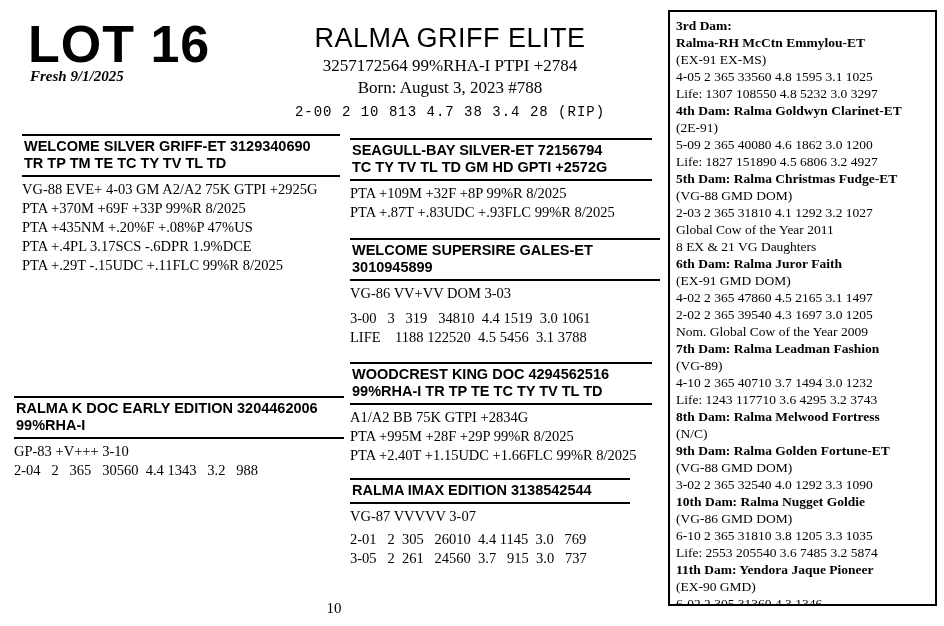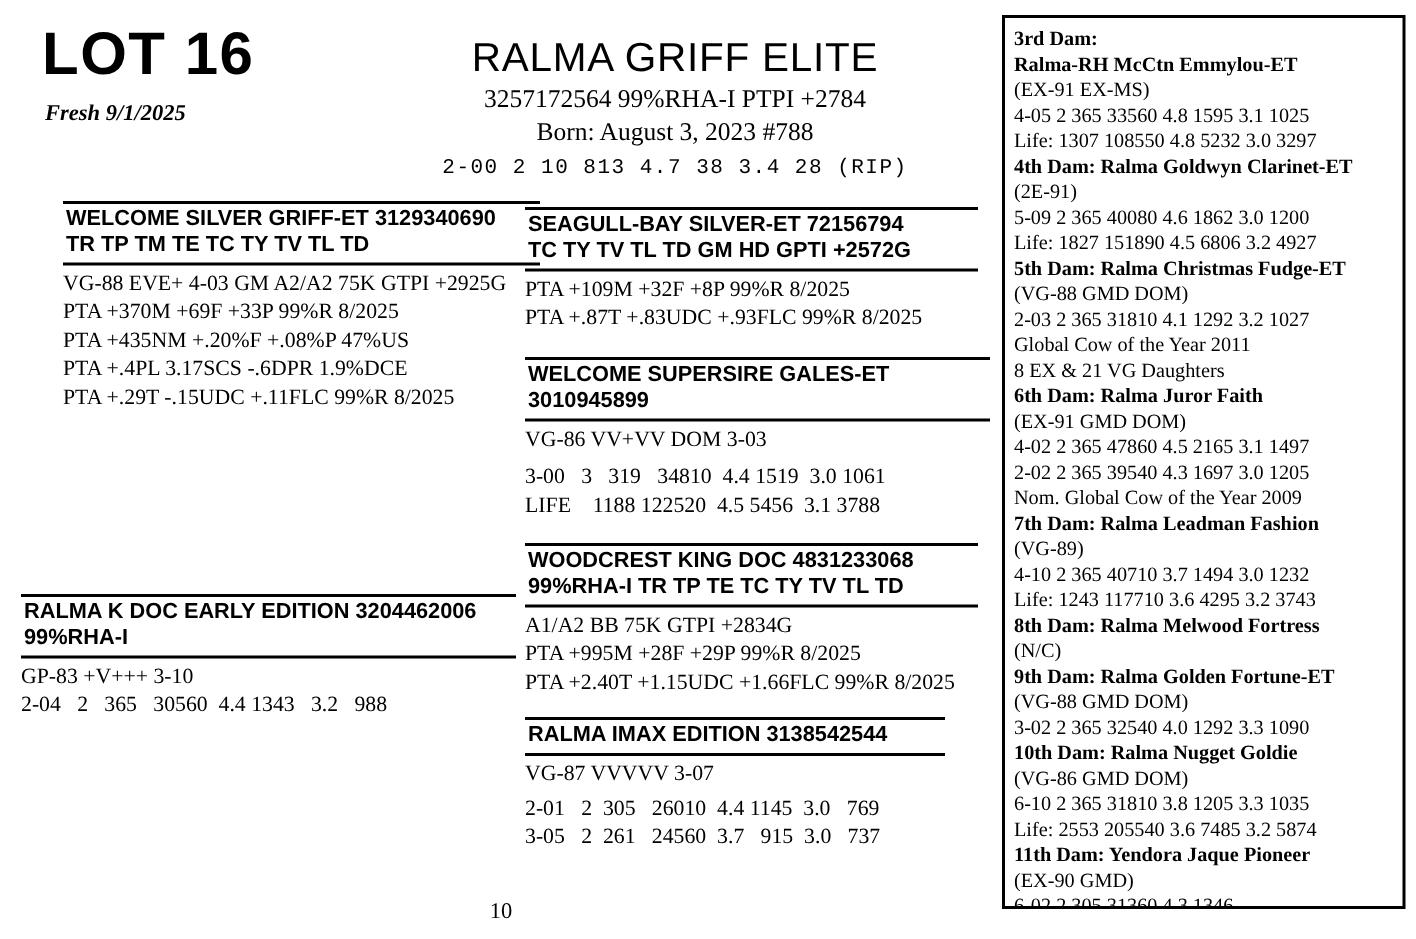--- a/index.html
+++ b/index.html
@@ -20,21 +20,21 @@
     height: 626px;
     box-sizing: border-box;
   }
   
   .lot-number {
     position: absolute;
     left: 28px;
     top: 14px;
     font-family: "Liberation Sans", sans-serif;
     font-weight: bold;
-    font-size: 40px;
+    font-size: 52px;
     letter-spacing: 1px;
   }
   .fresh-date {
     position: absolute;
     left: 30px;
     top: 68px;
     font-family: "Liberation Serif", serif;
     font-weight: bold;
     font-style: italic;
     font-size: 15px;
@@ -130,21 +130,21 @@
   <div class="lot-number">LOT 16</div>
   <div class="fresh-date">Fresh 9/1/2025</div>
 
   <div class="animal-header">
     <div class="animal-name">RALMA GRIFF ELITE</div>
     <div class="animal-reg">3257172564 99%RHA-I PTPI +2784</div>
     <div class="animal-born">Born: August 3, 2023 #788</div>
     <div class="animal-record">2-00  2   10    813  4.7   38  3.4    28 (RIP)</div>
   </div>
 
-  <div class="block" style="left:22px; top:134px; width:318px;margin-left:20px;">
+  <div class="block" style="left:22px; top:134px; width:318px;">
     <div class="bar">
       <div>WELCOME SILVER GRIFF-ET 3129340690</div>
       <div>TR TP TM TE TC TY TV TL TD</div>
     </div>
     <div class="body">
       <div>VG-88 EVE+ 4-03 GM A2/A2 75K GTPI +2925G</div>
       <div>PTA +370M +69F +33P 99%R 8/2025</div>
       <div>PTA +435NM +.20%F +.08%P 47%US</div>
       <div>PTA +.4PL 3.17SCS -.6DPR 1.9%DCE</div>
       <div>PTA +.29T -.15UDC +.11FLC 99%R 8/2025</div>
@@ -180,21 +180,21 @@
     <div class="body">
       <div>VG-86 VV+VV DOM 3-03</div>
       <div style="height:6px;"></div>
       <div>3-00   3   319   34810  4.4 1519  3.0 1061</div>
       <div>LIFE    1188 122520  4.5 5456  3.1 3788</div>
     </div>
   </div>
 
   <div class="block" style="left:350px; top:362px; width:302px;">
     <div class="bar">
-      <div>WOODCREST KING DOC 4831233068</div>
+      <div>WOODCREST KING DOC 4294562516</div>
       <div>99%RHA-I TR TP TE TC TY TV TL TD</div>
     </div>
     <div class="body">
       <div>A1/A2 BB 75K GTPI +2834G</div>
       <div>PTA +995M +28F +29P 99%R 8/2025</div>
       <div>PTA +2.40T +1.15UDC +1.66FLC 99%R 8/2025</div>
     </div>
   </div>
 
   <div class="block" style="left:350px; top:478px; width:280px;">

